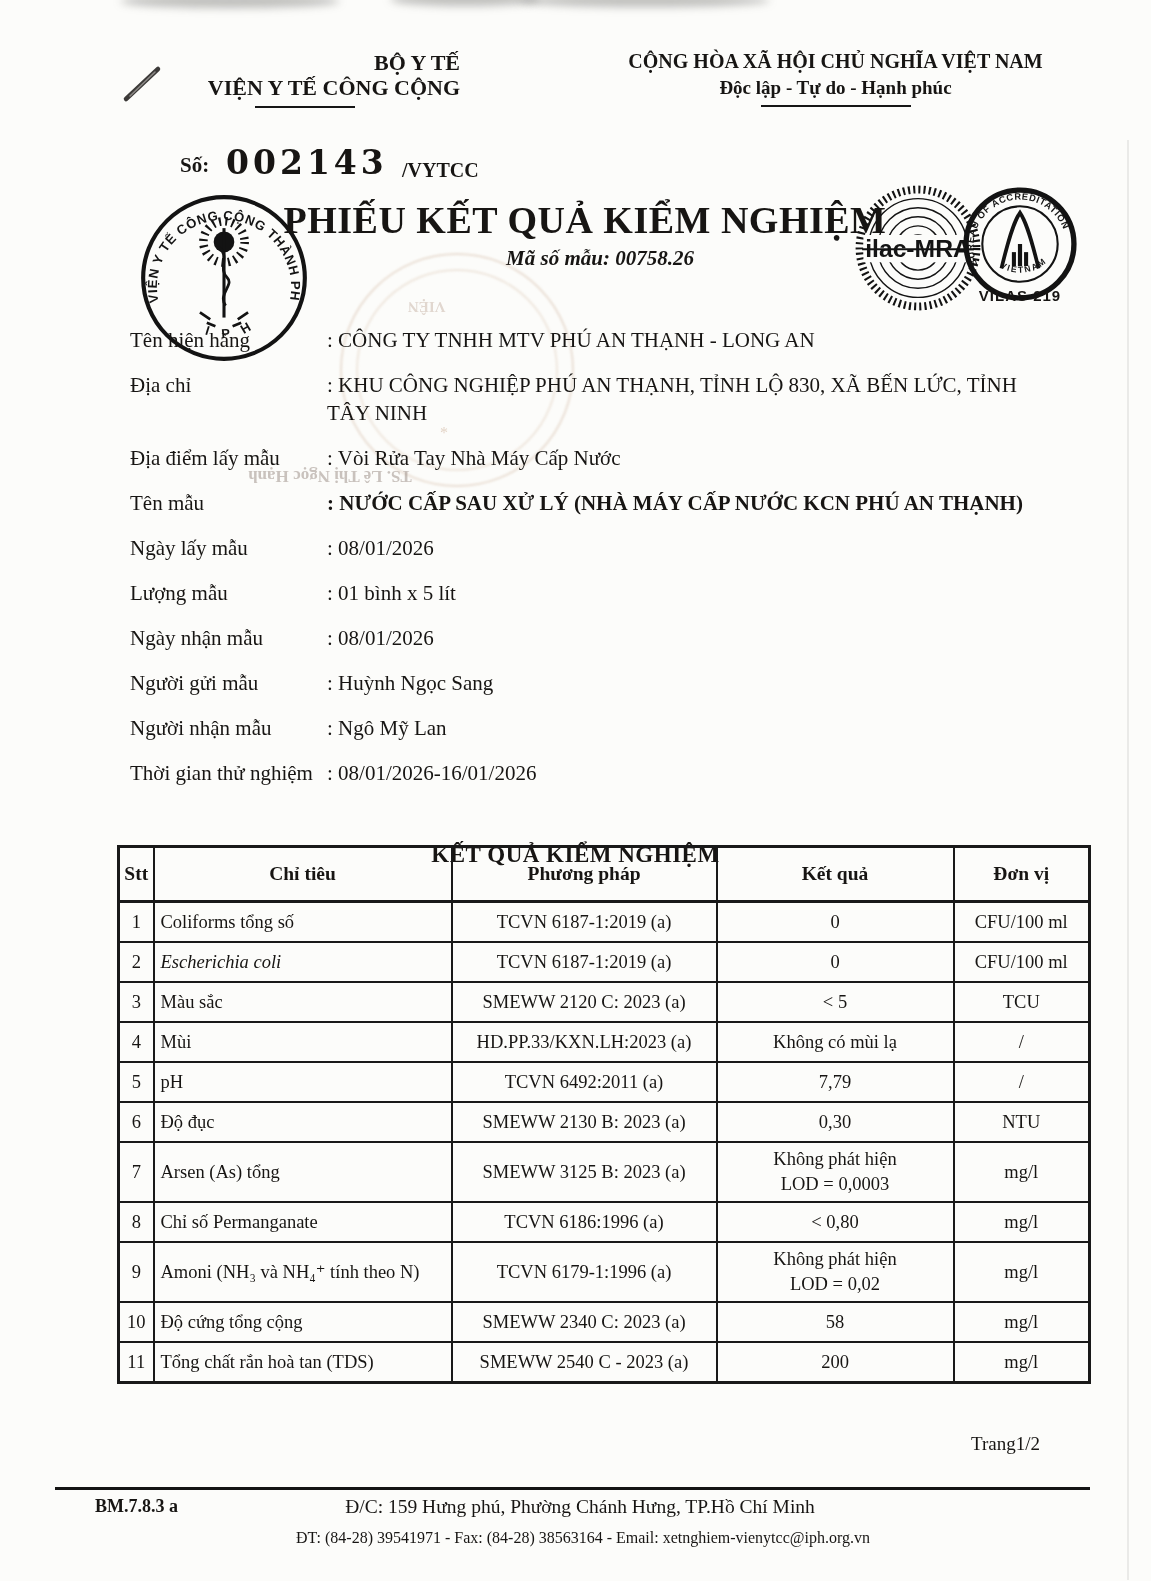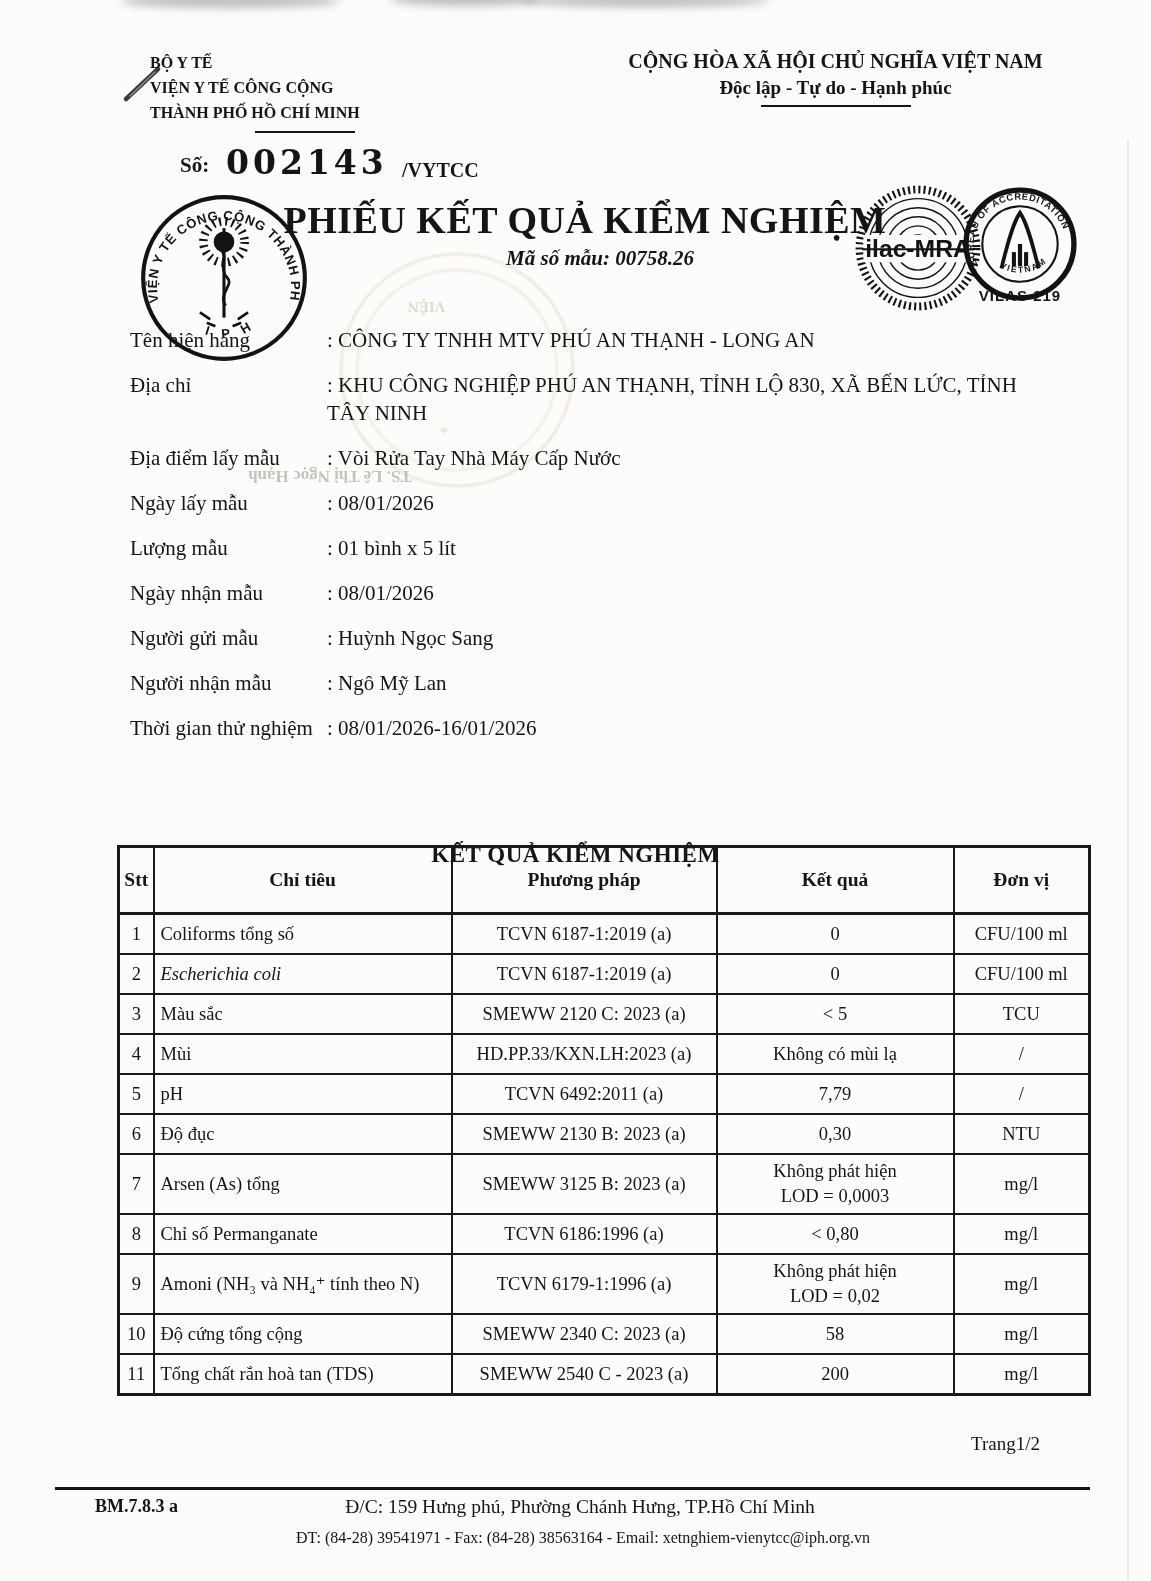--- a/index.html
+++ b/index.html
@@ -9,21 +9,21 @@
     font-family:"Liberation Serif","DejaVu Serif",serif;
     color:#171513;
   }
   .abs{position:absolute;}
 
   
   .smudge{position:absolute;background:rgba(90,90,88,.38);filter:blur(4px);border-radius:50%;}
   .edge-line{position:absolute;width:2px;background:rgba(0,0,0,.07);}
 
   
-  .hdr-left{left:150px;top:50px;width:310px;text-align:left;font-weight:bold;font-size:16px;line-height:25px;}
+  .hdr-left{left:150px;top:50px;width:310px;text-align:right;font-weight:bold;font-size:22px;line-height:25px;}
   .hdr-right{left:608px;top:50px;width:455px;text-align:center;font-weight:bold;}
   .hdr-right .l1{font-size:20px;}
   .hdr-right .l2{font-size:19px;margin-top:4px;}
   .rule{background:#161616;height:2.4px;margin:6px auto 0;}
   .rule.w95{width:100px;}
   .rule.w135{width:150px;}
 
   .so-row{left:180px;top:143px;height:42px;}
   .so-label{position:absolute;left:0;top:10px;font-size:21px;font-weight:bold;}
   .so-number{position:absolute;left:46px;top:0;font-family:"DejaVu Serif",serif;font-size:33px;font-weight:600;letter-spacing:4px;}
@@ -48,21 +48,21 @@
   .field-value::before{content:": ";white-space:pre;}
   .field-value.bold{font-weight:bold;}
 
   .section-title{left:0;top:797px;width:1151px;text-align:center;font-size:23px;font-weight:bold;letter-spacing:.5px;margin-top:45px;}
 
   
   .tbl-wrap{left:117px;top:845px;width:971px;}
   table{border-collapse:collapse;width:971px;table-layout:fixed;}
   table,th,td{border:2px solid #191919;}
   table{border-width:3px;}
-  th{font-size:19.5px;font-weight:bold;height:44px;padding:10px 4px;margin-left:37px;}
+  th{font-size:19.5px;font-weight:bold;height:44px;padding:4px 4px;margin-left:37px;}
   td{font-size:18.5px;padding:4px 6px;line-height:25px;height:30px;vertical-align:middle;}
   td.td-stt{text-align:center;padding:4px 2px;}
   td.td-name{text-align:left;}
   td.td-method,td.td-result,td.td-unit{text-align:center;}
   td.italic{font-style:italic;}
   th.th-stt{border-bottom-width:3px;}
   thead th{border-bottom-width:3px;}
 
   
   .foot-rule{left:55px;top:1487px;width:1035px;height:3px;background:#141414;}
@@ -82,21 +82,20 @@
 <div class="edge-line" style="left:1127px;top:140px;height:1440px;"></div>
 
 <svg class="abs" style="left:112px;top:55px;" width="60" height="55" viewBox="0 0 60 55">
   <line x1="14" y1="44" x2="46" y2="14" stroke="#3c3a38" stroke-width="4.5" stroke-linecap="round"></line>
   <line x1="18" y1="41" x2="43" y2="17" stroke="#8b8885" stroke-width="1.6" stroke-linecap="round"></line>
 </svg>
 
 <div class="abs hdr-left">
   <div>BỘ Y TẾ</div>
   <div>VIỆN Y TẾ CÔNG CỘNG</div>
-  <div>THÀNH PHỐ HỒ CHÍ MINH</div>
   <div class="rule w95"></div>
 </div>
 
 <div class="abs hdr-right">
   <div class="l1">CỘNG HÒA XÃ HỘI CHỦ NGHĨA VIỆT NAM</div>
   <div class="l2">Độc lập - Tự do - Hạnh phúc</div>
   <div class="rule w135"></div>
 </div>
 
 <div class="abs so-row">
@@ -178,20 +177,24 @@
     </div>
     <div class="field-row">
       <div class="field-label">Địa chỉ</div>
       <div class="field-value">KHU CÔNG NGHIỆP PHÚ AN THẠNH, TỈNH LỘ 830, XÃ BẾN LỨC, TỈNH TÂY NINH</div>
     </div>
     <div class="field-row">
       <div class="field-label">Địa điểm lấy mẫu</div>
       <div class="field-value">Vòi Rửa Tay Nhà Máy Cấp Nước</div>
     </div>
     <div class="field-row">
+      <div class="field-label">Tên mẫu</div>
+      <div class="field-value bold">NƯỚC CẤP SAU XỬ LÝ (NHÀ MÁY CẤP NƯỚC KCN PHÚ AN THẠNH)</div>
+    </div>
+    <div class="field-row">
       <div class="field-label">Ngày lấy mẫu</div>
       <div class="field-value">08/01/2026</div>
     </div>
     <div class="field-row">
       <div class="field-label">Lượng mẫu</div>
       <div class="field-value">01 bình x 5 lít</div>
     </div>
     <div class="field-row">
       <div class="field-label">Ngày nhận mẫu</div>
       <div class="field-value">08/01/2026</div>

